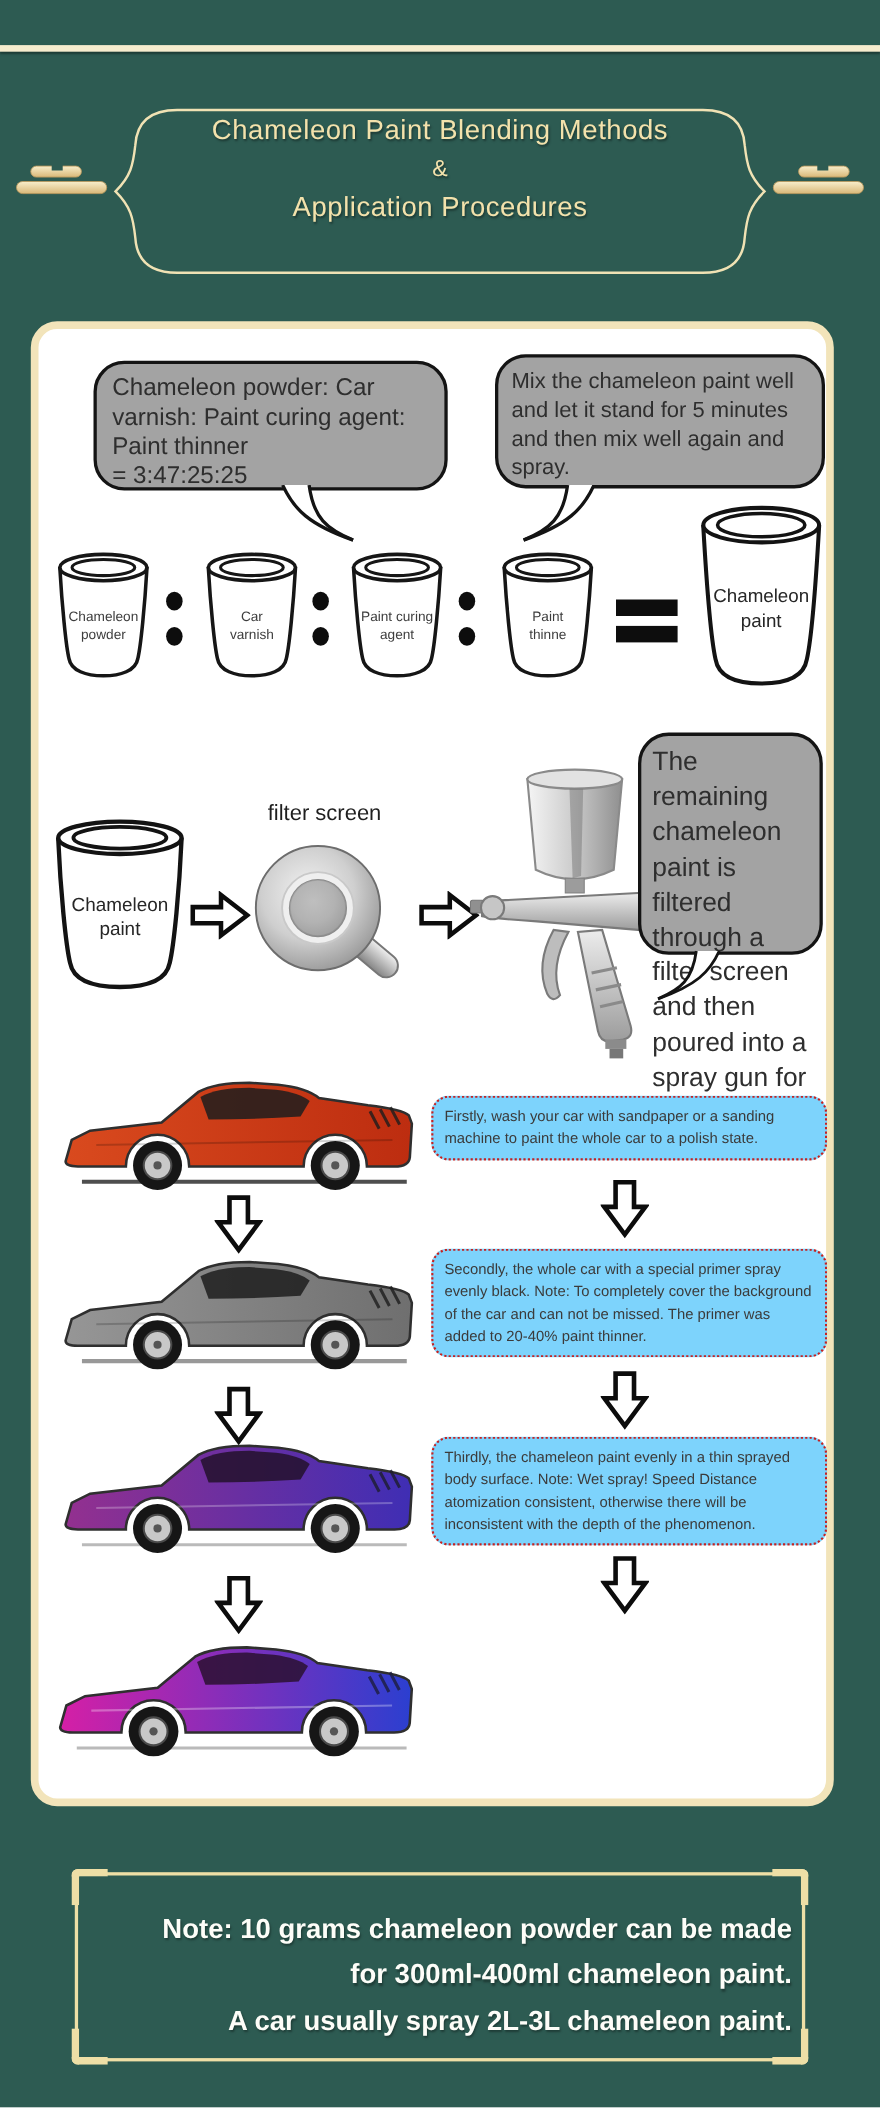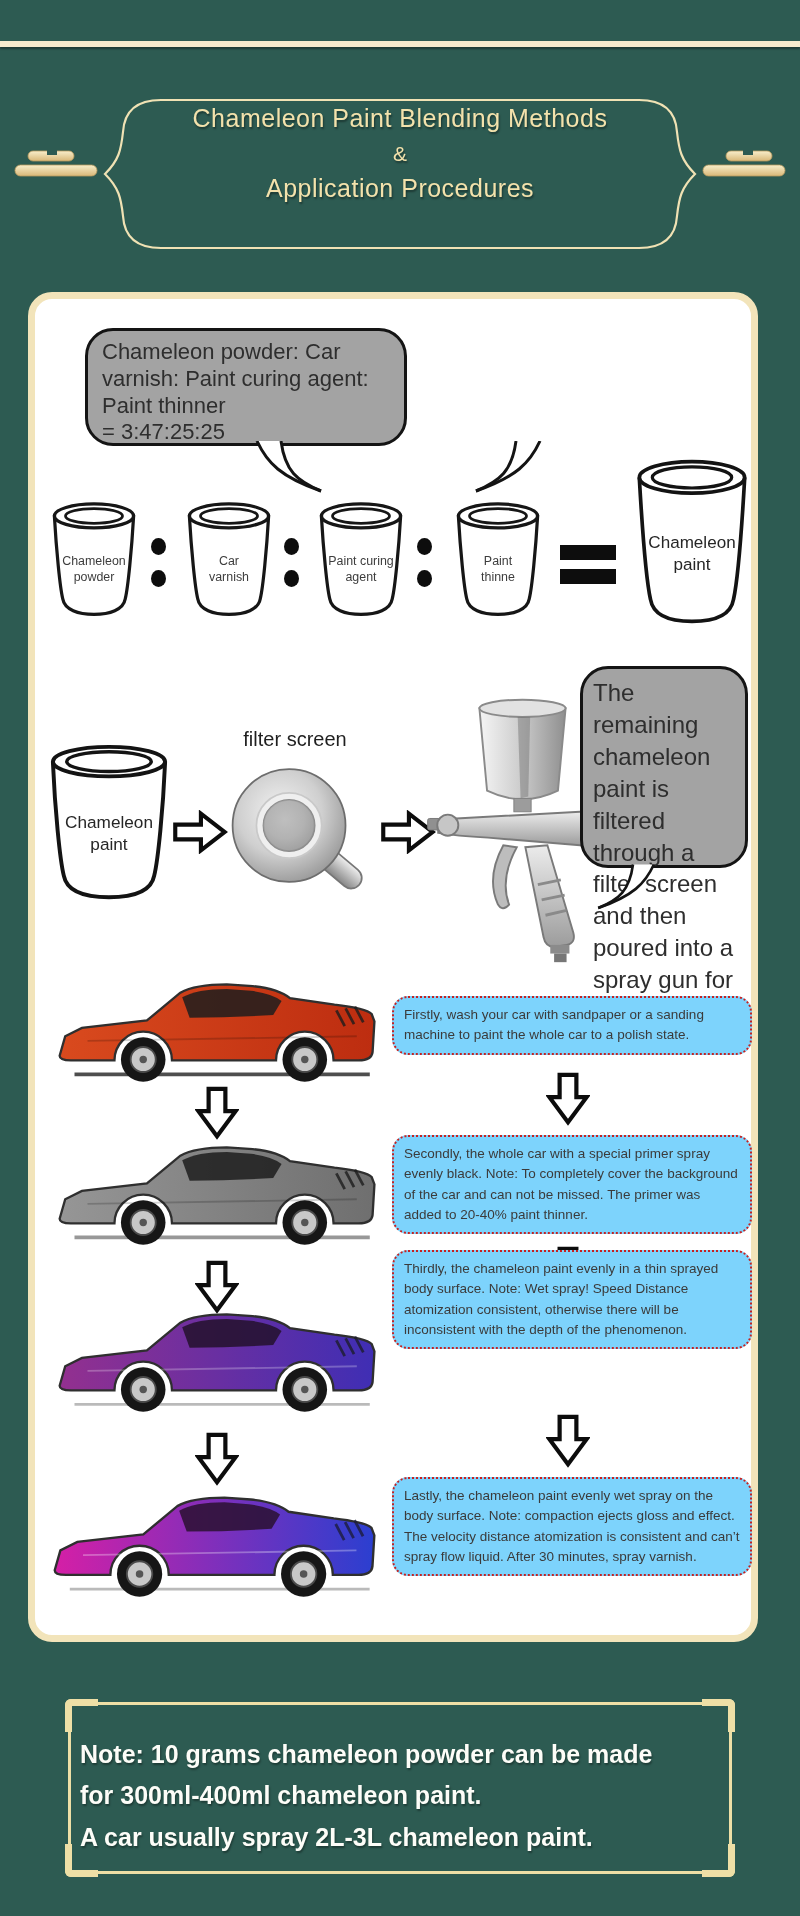--- a/index.html
+++ b/index.html
@@ -31,21 +31,21 @@
   .filter-label{left:230px;top:728px;width:130px;text-align:center;font-size:20px;color:#1f1f1f;}
   
   .stepbox{left:392px;width:360px;border:2px dotted #c42222;border-radius:16px;padding:7px 10px;box-sizing:border-box;font-size:13.5px;line-height:1.5;color:#3b3b3b;background:#7dd3fc;}
   
   .notebox{left:68px;top:1702px;width:664px;height:172px;border:3px solid #eedfa6;box-sizing:border-box;}
   .corner{width:26px;height:26px;position:absolute;}
   .c-tl{left:-6px;top:-6px;border-left:7px solid #eedfa6;border-top:7px solid #eedfa6;border-top-left-radius:6px;}
   .c-tr{right:-6px;top:-6px;border-right:7px solid #eedfa6;border-top:7px solid #eedfa6;border-top-right-radius:6px;}
   .c-bl{left:-6px;bottom:-6px;border-left:7px solid #eedfa6;border-bottom:7px solid #eedfa6;border-bottom-left-radius:6px;}
   .c-br{right:-6px;bottom:-6px;border-right:7px solid #eedfa6;border-bottom:7px solid #eedfa6;border-bottom-right-radius:6px;}
-  .note-text{left:80px;top:1734px;width:640px;text-align:left;color:#fdfdf8;font-size:25px;font-weight:bold;line-height:1.65;text-shadow:1px 2px 2px rgba(0,0,0,.35);}
+  .note-text{left:80px;top:1734px;width:640px;text-align:right;color:#fdfdf8;font-size:25px;font-weight:bold;line-height:1.65;text-shadow:1px 2px 2px rgba(0,0,0,.35);}
   svg text{font-family:"Liberation Sans","DejaVu Sans",sans-serif;}
 </style>
 </head>
 <body>
 
 <div class="page">
 
   <div class="abs top-line"></div>
 
   <svg class="abs" style="left:95px;top:88px" width="610" height="170" viewBox="0 0 610 170">
@@ -88,20 +88,23 @@
   <div class="abs bubble bubble-1">
     <div>Chameleon powder: Car varnish: Paint curing agent: Paint thinner</div>
     <div>= 3:47:25:25</div>
   </div>
   <svg class="abs" style="left:235px;top:441px" width="92" height="54" viewBox="0 0 92 54">
     <path d="M22,0 C32,22 46,36 86,50 C62,40 50,30 46,0 Z" fill="#fff"></path>
     <path d="M22,0 C32,22 46,36 86,50" fill="none" stroke="#141414" stroke-width="3"></path>
     <path d="M86,50 C62,40 50,30 46,0" fill="none" stroke="#141414" stroke-width="3"></path>
   </svg>
 
+  <div class="abs bubble bubble-2">
+    <div>Mix the chameleon paint well and let it stand for 5 minutes and then mix well again and spray.</div>
+  </div>
   <svg class="abs" style="left:470px;top:441px" width="92" height="54" viewBox="0 0 92 54">
     <g transform="translate(92,0) scale(-1,1)">
       <path d="M22,0 C32,22 46,36 86,50 C62,40 50,30 46,0 Z" fill="#fff"></path>
       <path d="M22,0 C32,22 46,36 86,50" fill="none" stroke="#141414" stroke-width="3"></path>
       <path d="M86,50 C62,40 50,30 46,0" fill="none" stroke="#141414" stroke-width="3"></path>
     </g>
   </svg>
 
   <svg class="abs" style="left:48px;top:497px" width="92" height="128" viewBox="0 0 100 136">
     <path d="M7,20 C9,55 13,97 16,109 C18,121 33,126 50,126 C67,126 82,121 84,109 C87,97 91,55 93,20 Z" fill="#fff" stroke="#161616" stroke-width="3.5"></path>
@@ -307,21 +310,21 @@
     <path d="M142,38 Q158,29 190,29 L216,31 Q239,34 249,42 L240,57 Q196,60 150,60 Z" fill="#23102b" opacity="0.85"></path>
     <path d="M308,52 l9,17 M318,50 l9,17 M328,48 l9,17" stroke="#1d1d2d" stroke-width="3" opacity="0.8"></path>
     <line x1="40" y1="85" x2="330" y2="80" stroke="#fff" opacity="0.25" stroke-width="2"></line>
     <circle cx="100" cy="105" r="24" fill="#161616"></circle>
       <circle cx="100" cy="105" r="13.5" fill="#c8c8c8" stroke="#4a4a4a" stroke-width="2"></circle>
       <circle cx="100" cy="105" r="4" fill="#555"></circle>
     <circle cx="274" cy="105" r="24" fill="#161616"></circle>
       <circle cx="274" cy="105" r="13.5" fill="#c8c8c8" stroke="#4a4a4a" stroke-width="2"></circle>
       <circle cx="274" cy="105" r="4" fill="#555"></circle>
   </svg>
-  <div class="abs stepbox" style="top:1250px">
+  <div class="abs stepbox" style="top:1306px">
     <span>Thirdly, the chameleon paint evenly in a thin sprayed body surface. Note: Wet spray! Speed Distance atomization consistent, otherwise there will be inconsistent with the depth of the phenomenon.</span>
   </div>
 
   <svg class="abs" style="left:195px;top:1432px" width="44" height="54" viewBox="0 0 46 58">
     <path d="M14,3 L32,3 L32,27 L43,27 L23,54 L3,27 L14,27 Z" fill="#fff" stroke="#0c0c0c" stroke-width="4.5"></path>
   </svg>
   <svg class="abs" style="left:546px;top:1414px" width="44" height="54" viewBox="0 0 46 58">
     <path d="M14,3 L32,3 L32,27 L43,27 L23,54 L3,27 L14,27 Z" fill="#fff" stroke="#0c0c0c" stroke-width="4.5"></path>
   </svg>
 
@@ -337,23 +340,20 @@
     <path d="M142,38 Q158,29 190,29 L216,31 Q239,34 249,42 L240,57 Q196,60 150,60 Z" fill="#2a1030" opacity="0.85"></path>
     <path d="M308,52 l9,17 M318,50 l9,17 M328,48 l9,17" stroke="#1d1d3d" stroke-width="3" opacity="0.8"></path>
     <line x1="40" y1="85" x2="330" y2="80" stroke="#fff" opacity="0.3" stroke-width="2"></line>
     <circle cx="100" cy="105" r="24" fill="#161616"></circle>
       <circle cx="100" cy="105" r="13.5" fill="#c8c8c8" stroke="#4a4a4a" stroke-width="2"></circle>
       <circle cx="100" cy="105" r="4" fill="#555"></circle>
     <circle cx="274" cy="105" r="24" fill="#161616"></circle>
       <circle cx="274" cy="105" r="13.5" fill="#c8c8c8" stroke="#4a4a4a" stroke-width="2"></circle>
       <circle cx="274" cy="105" r="4" fill="#555"></circle>
   </svg>
-  <div class="abs stepbox" style="top:1477px">
-    <span>Lastly, the chameleon paint evenly wet spray on the body surface. Note: compaction ejects gloss and effect. The velocity distance atomization is consistent and can’t spray flow liquid. After 30 minutes, spray varnish.</span>
-  </div>
 
   <div class="abs notebox">
     <div class="corner c-tl"></div>
     <div class="corner c-tr"></div>
     <div class="corner c-bl"></div>
     <div class="corner c-br"></div>
   </div>
   <div class="abs note-text">
     <div>Note: 10 grams chameleon powder can be made</div>
     <div>for 300ml-400ml chameleon paint.</div>

